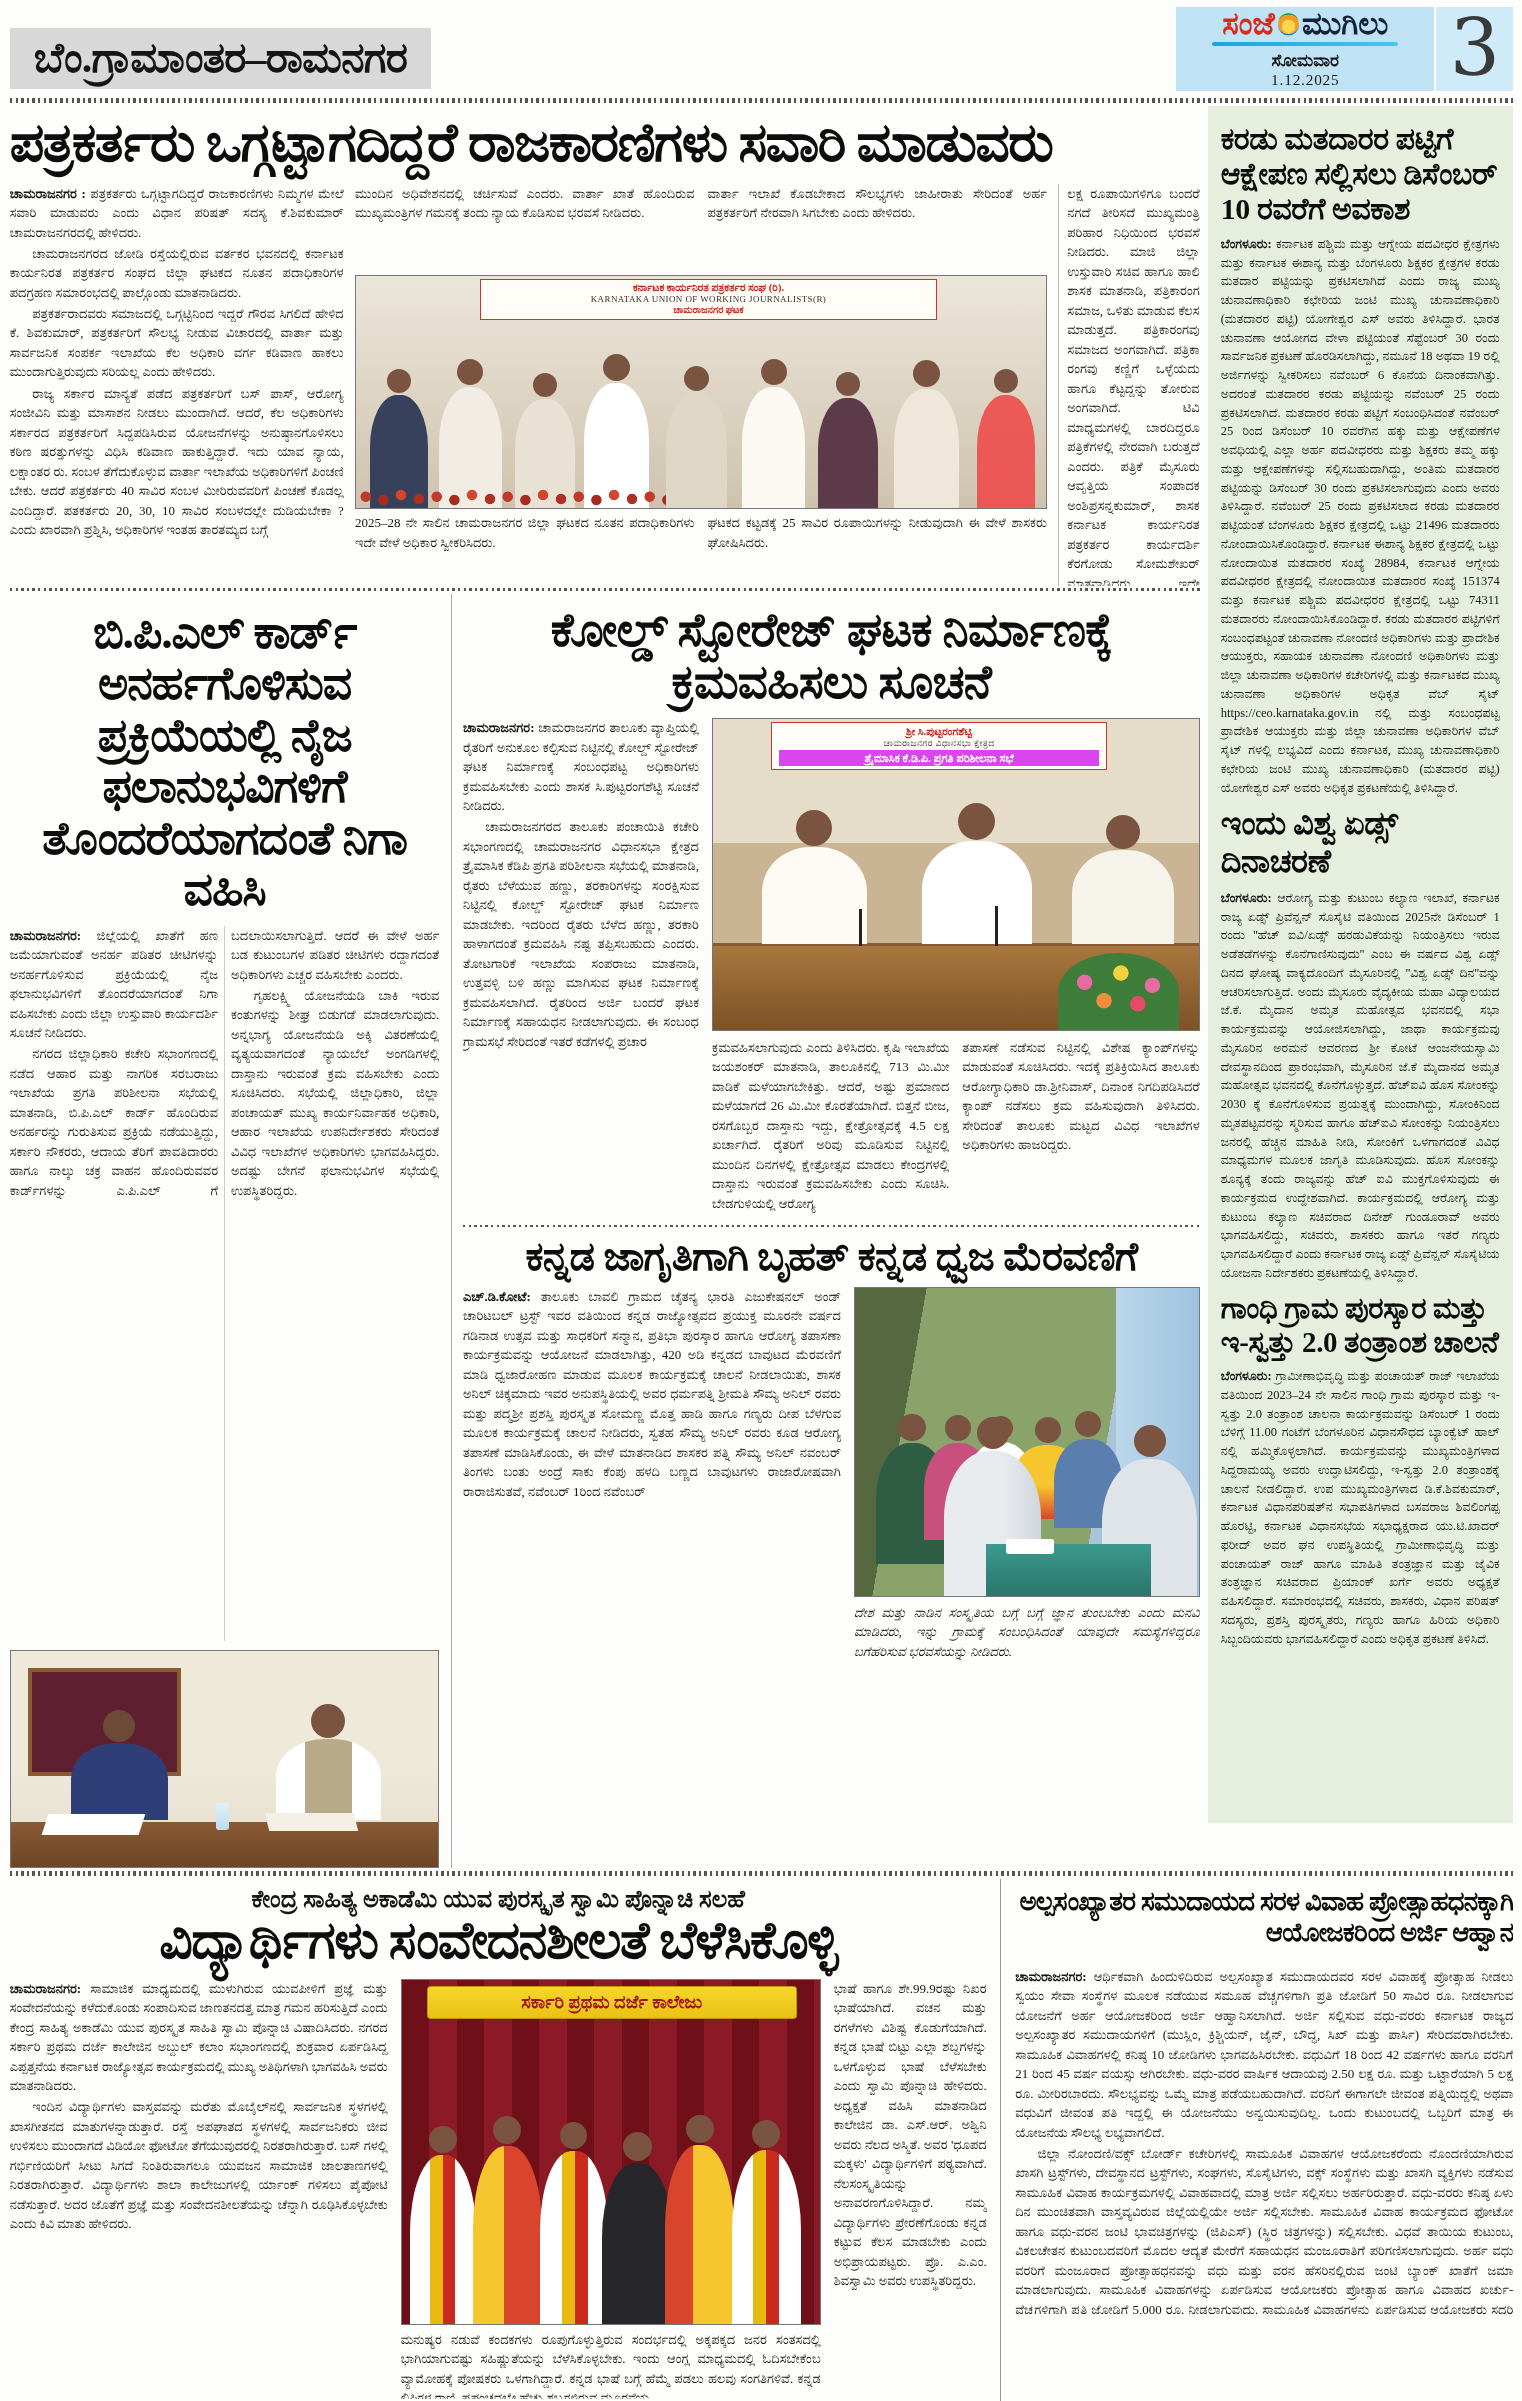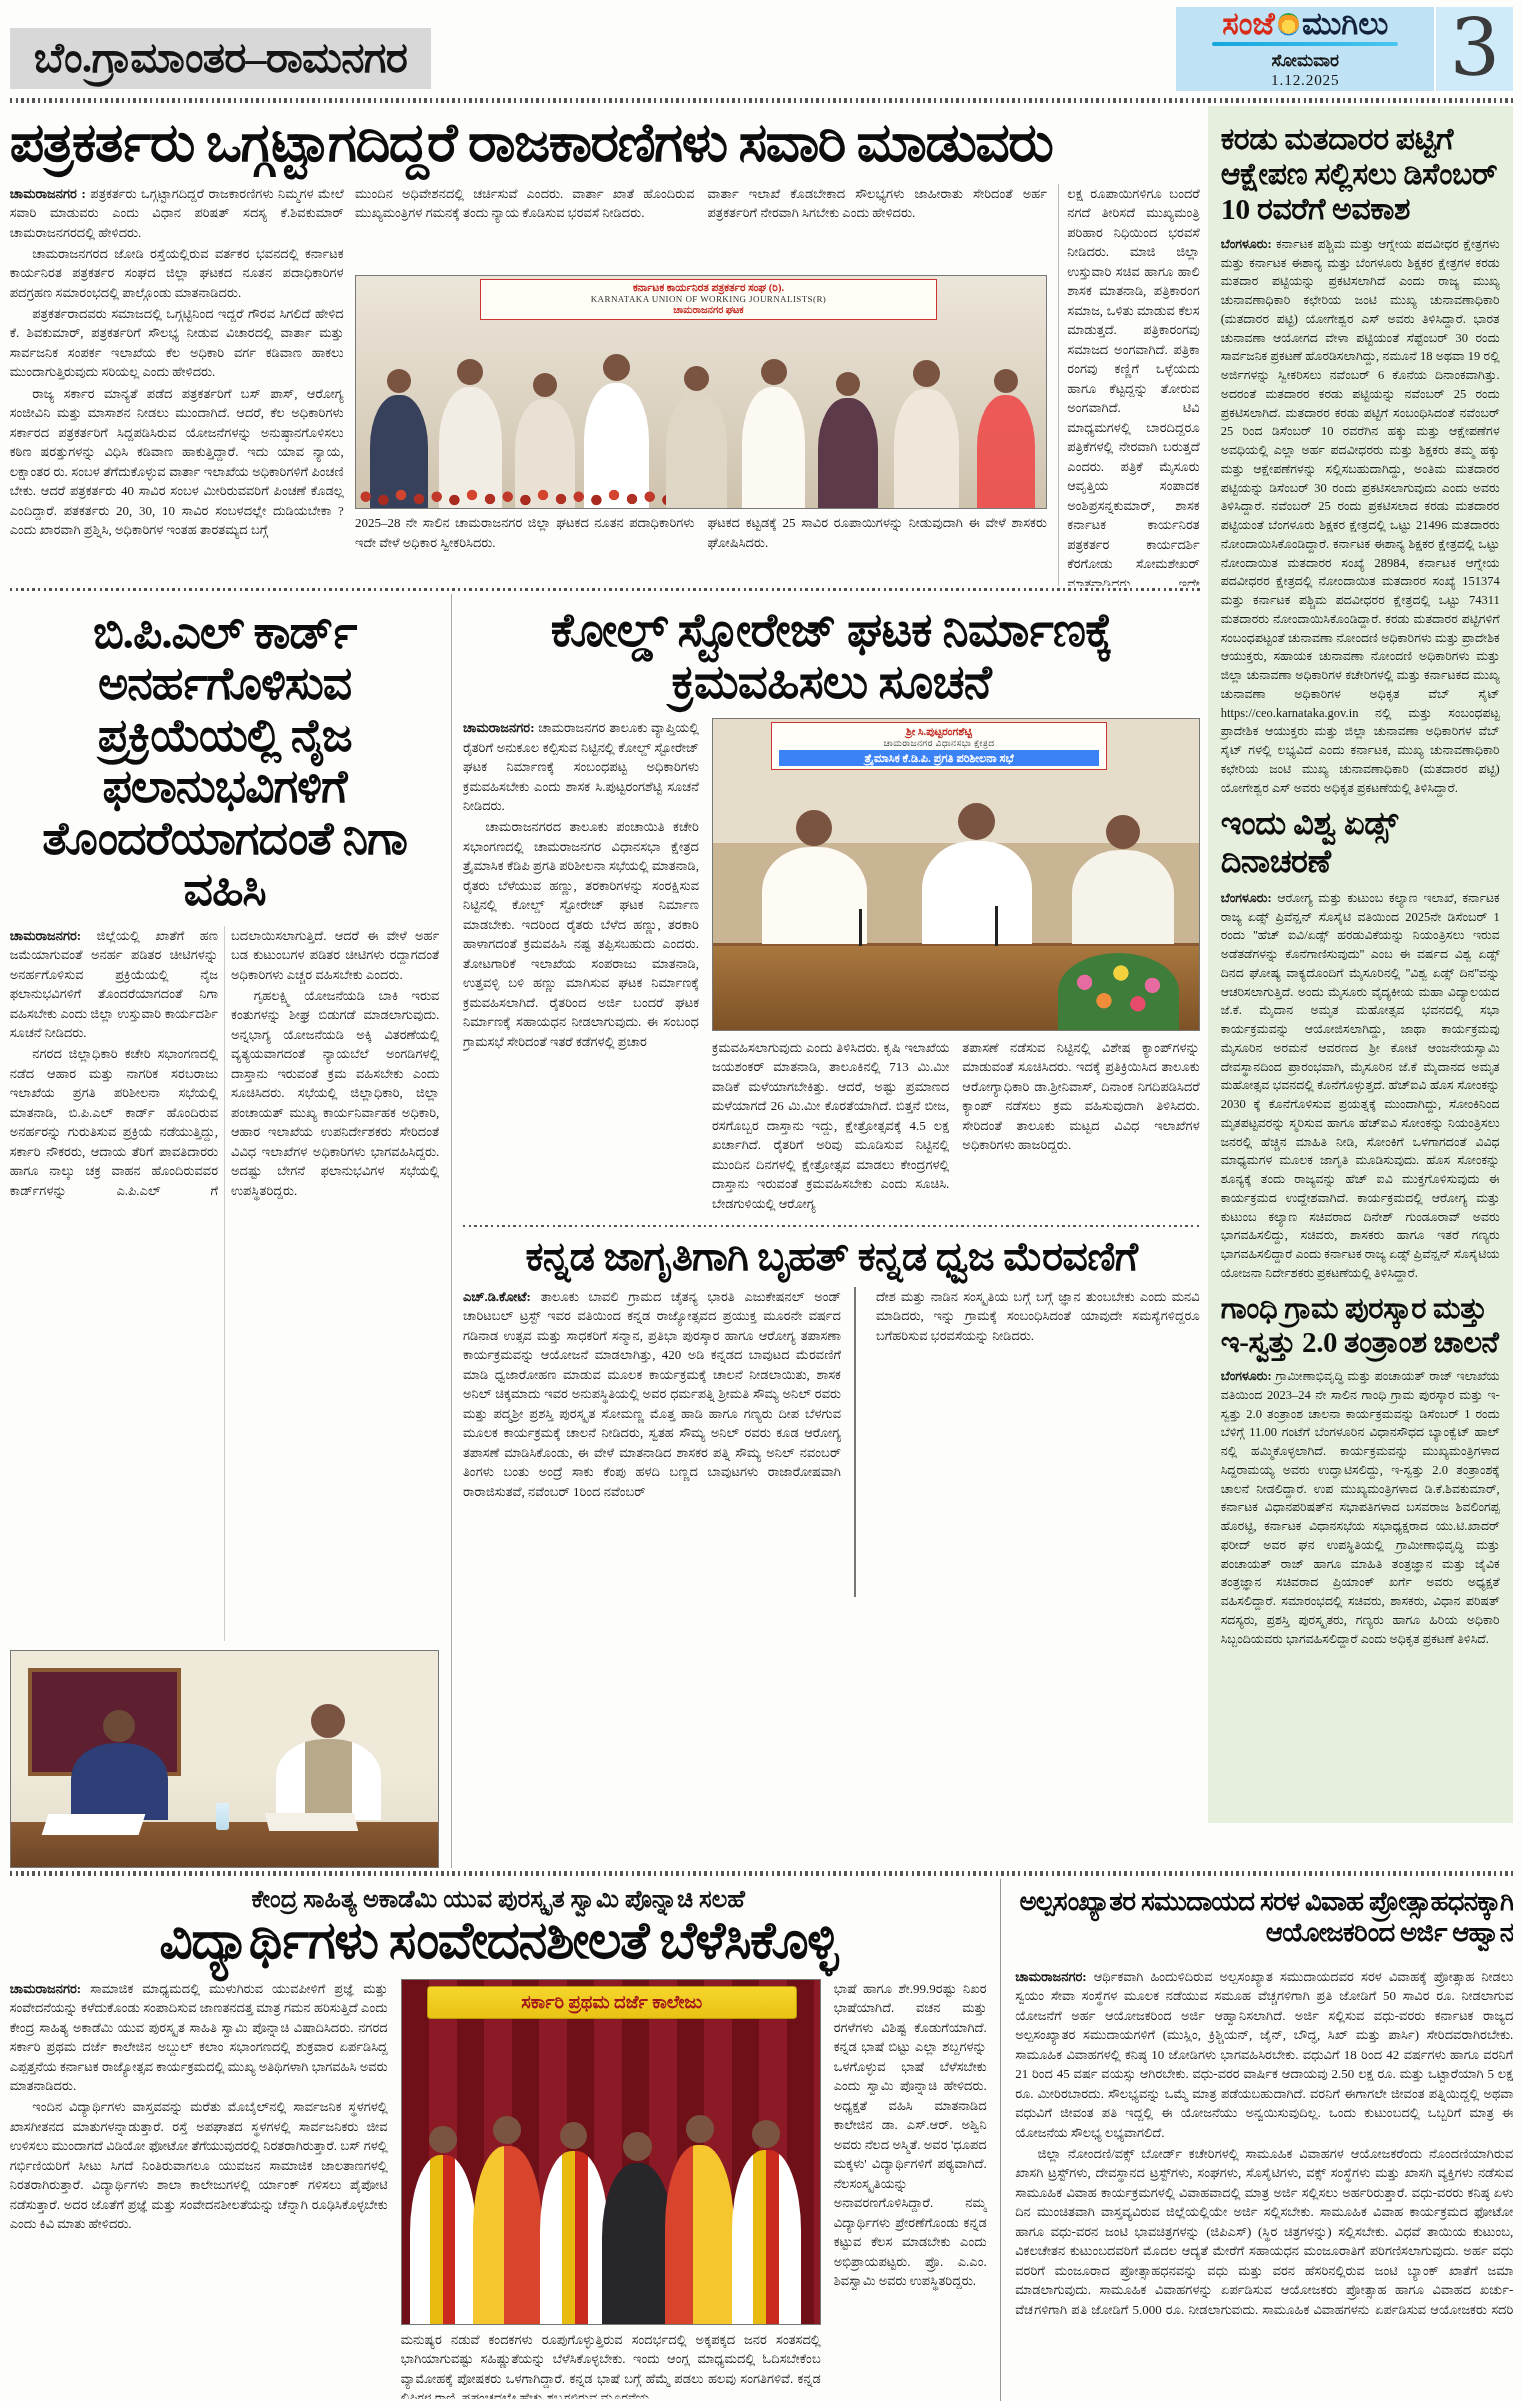--- a/index.html
+++ b/index.html
@@ -42,21 +42,21 @@
   .mid-strip>div{flex:1;overflow:hidden;}
   .t-col3{flex:1;overflow:hidden;border-left:0.8px solid #bbb;padding-left:8px;}
   
   .ph{position:relative;overflow:hidden;border:0.8px solid #777;background:#cfc6b8;}
   .fig{position:absolute;text-align:center;}
   .fig .head{border-radius:50%;background:#7a5440;margin:0 auto;}
   .fig .torso{border-radius:46% 46% 0 0;margin-top:1.6px;}
   .banner{position:absolute;background:#fffdf6;border:0.8px solid #c33;text-align:center;padding:2.4px 6.5px;}
   .banner .b1{color:#c0261c;font-weight:bold;font-size:10.5px;}
   .banner .b2{color:#333;font-size:9px;letter-spacing:0.4px;}
-  .banner .b3{background:#3b82f6;color:#fff;font-size:11.3px;font-weight:bold;padding:1.6px 4.8px;margin-top:1.6px;}
+  .banner .b3{background:#d946ef;color:#fff;font-size:11.3px;font-weight:bold;padding:1.6px 4.8px;margin-top:1.6px;}
   .flowers{position:absolute;background:
      radial-gradient(circle at 9.7px 9.7px,#c0392b 0 4.8px,transparent 5.6px),
      radial-gradient(circle at 27.4px 13px,#a92b20 0 4.8px,transparent 5.6px),
      radial-gradient(circle at 45px 8px,#d4452f 0 4.8px,transparent 5.6px),
      radial-gradient(circle at 63px 12px,#b03024 0 4.8px,transparent 5.6px);
      background-size:71px 21px;background-repeat:repeat-x;}
   
   .midband{display:flex;margin-top:3.2px;justify-content:space-between;}
   .bpl{width:442px;border-right:0.8px solid #aaa;padding-right:11.3px;box-sizing:border-box;}
   .bpl h2{font-size:46px;line-height:1.12;text-align:center;letter-spacing:-1.2px;margin:13px 0 9.7px;}
@@ -64,21 +64,21 @@
   .mid-right{flex:1;padding-left:11.3px;}
   .cold h2{font-size:47px;line-height:1.1;text-align:center;letter-spacing:-0.8px;margin:11.3px 0 9.7px;}
   .cold-row{display:flex;gap:13px;}
   .cold-col1{width:236px;height:504px;overflow:hidden;}
   .cold-rt{flex:1;display:flex;flex-direction:column;gap:6.5px;}
   .cold-below{display:flex;gap:13px;height:184px;overflow:hidden;}
   .cold-below>div{flex:1;overflow:hidden;}
   .flag h2{font-size:40px;line-height:1.1;text-align:center;letter-spacing:-0.8px;margin:8px 0 8px;}
   .flag-row{display:flex;gap:13px;}
   .flag-col1{width:378px;height:449px;overflow:hidden;}
-  .flag-rt{flex:1;display:flex;flex-direction:row;gap:20px;}
+  .flag-rt{flex:1;display:flex;flex-direction:column;gap:6px;font-style:italic;}
   .flag-c2{height:129px;overflow:hidden;}
   
   .botband{display:flex;height:570px;overflow:hidden;}
   .college{width:991px;border-right:0.8px solid #999;padding-right:13px;box-sizing:border-box;}
   .kicker{font-size:24px;font-weight:bold;text-align:center;margin:6.5px 0 1.6px;}
   .college h2{font-size:52px;text-align:center;letter-spacing:-1.6px;line-height:1.05;margin:1.6px 0 9.7px;}
   .college-row{display:flex;gap:13px;height:420px;overflow:hidden;}
   .c-col1{width:378px;overflow:hidden;}
   .c-midtxt{height:69px;overflow:hidden;}
   .c-col3{flex:1;overflow:hidden;}

